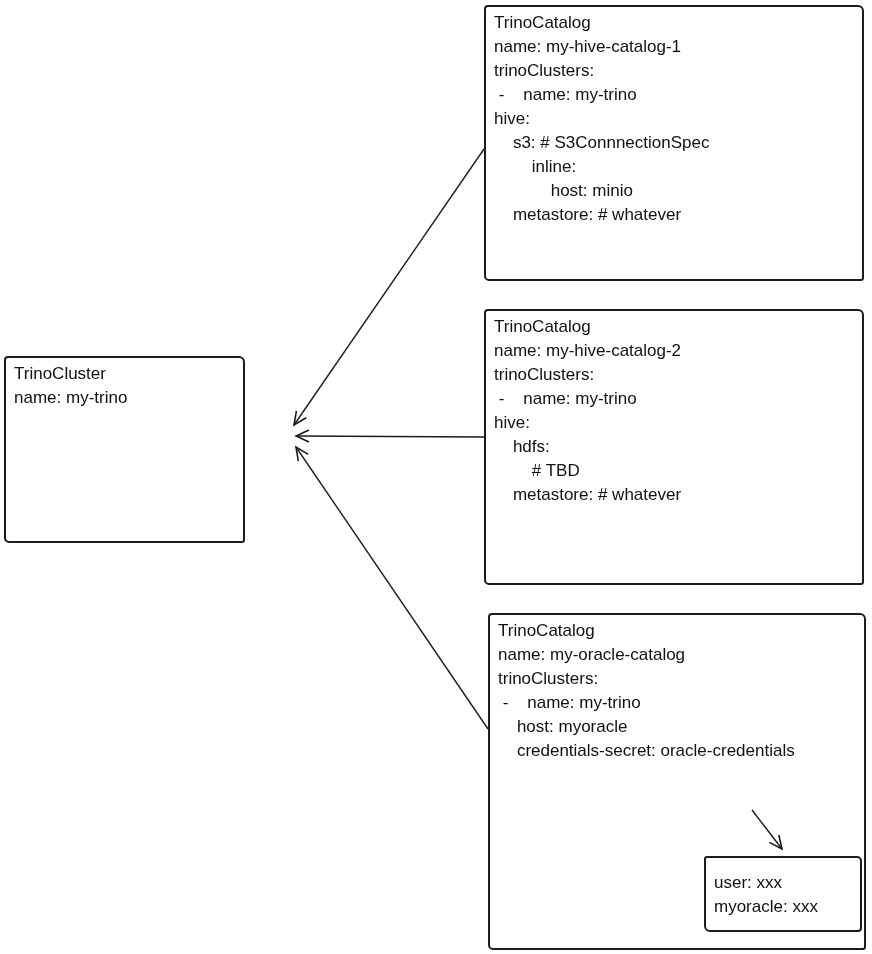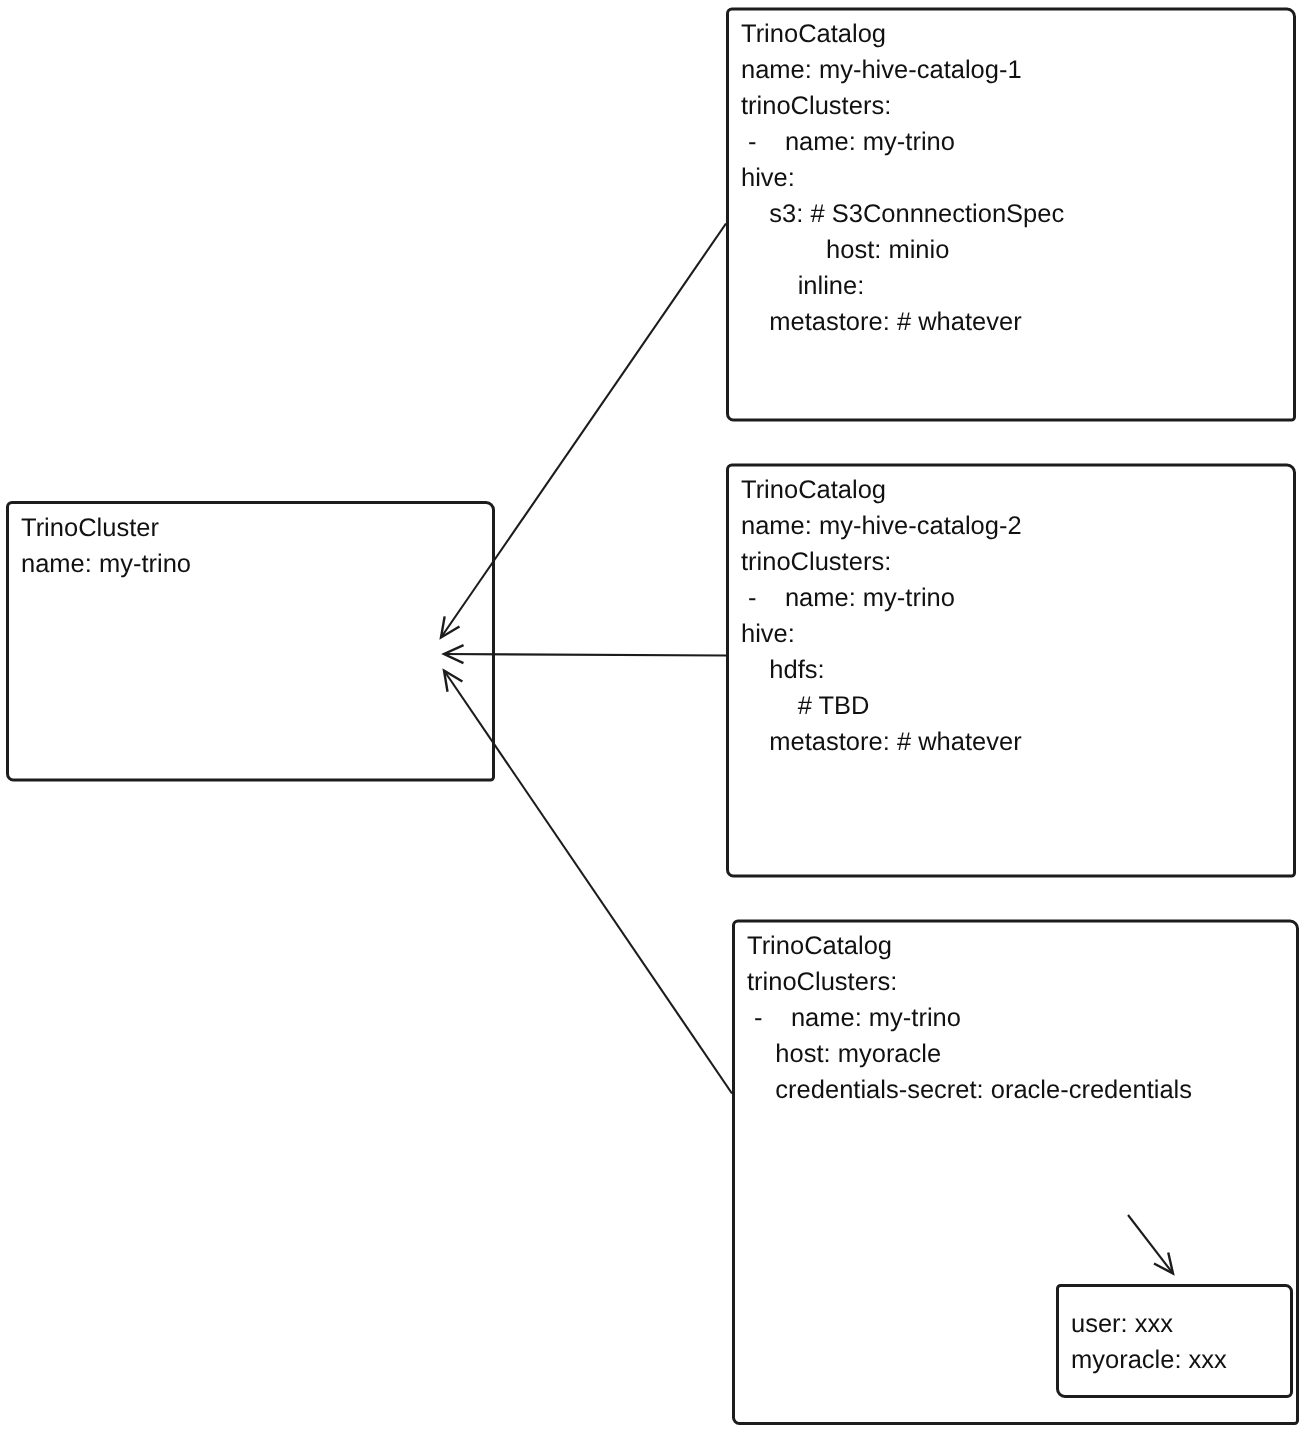--- a/index.html
+++ b/index.html
@@ -23,21 +23,21 @@
     background: #ffffff;
     border: 2px solid var(--stroke, #1c1c1c);
     border-radius: 4px 6px 3px 5px;
     padding: 4px 8px;
     font-size: 17px;
     line-height: 24px;
   }
   .node .line {
     white-space: pre;
   }
-  .cluster-box { left: 4px;   top: 334px; width: 326px; height: 187px; }
+  .cluster-box { left: 4px;   top: 356px; width: 241px; height: 187px; }
   .cat1        { left: 484px; top: 5px;   width: 380px; height: 276px; }
   .cat2        { left: 484px; top: 309px; width: 380px; height: 276px; }
   .cat3        { left: 488px; top: 613px; width: 378px; height: 337px; }
   .secret-box  {
     left: 704px; top: 856px; width: 158px; height: 76px;
     text-align: left;
     padding-top: 13px;
     border-radius: 3px 5px 4px 6px;
   }
   .connectors {
@@ -68,38 +68,39 @@
       <div class="line">name: my-trino</div>
     </div>
 
   <div class="node cat1">
       <div class="line">TrinoCatalog</div>
       <div class="line">name: my-hive-catalog-1</div>
       <div class="line">trinoClusters:</div>
       <div class="line"> -    name: my-trino</div>
       <div class="line">hive:</div>
       <div class="line">    s3: # S3ConnnectionSpec</div>
+      <div class="line">        inline:</div>
       <div class="line">            host: minio</div>
-      <div class="line">        inline:</div>
       <div class="line">    metastore: # whatever</div>
     </div>
 
   <div class="node cat2">
       <div class="line">TrinoCatalog</div>
       <div class="line">name: my-hive-catalog-2</div>
       <div class="line">trinoClusters:</div>
       <div class="line"> -    name: my-trino</div>
       <div class="line">hive:</div>
       <div class="line">    hdfs:</div>
       <div class="line">        # TBD</div>
       <div class="line">    metastore: # whatever</div>
     </div>
 
   <div class="node cat3">
       <div class="line">TrinoCatalog</div>
+      <div class="line">name: my-oracle-catalog</div>
       <div class="line">trinoClusters:</div>
       <div class="line"> -    name: my-trino</div>
       <div class="line">    host: myoracle</div>
       <div class="line">    credentials-secret: oracle-credentials</div>
     </div>
 
   <div class="node secret-box">
       <div class="line">user: xxx</div>
       <div class="line">myoracle: xxx</div>
     </div>

